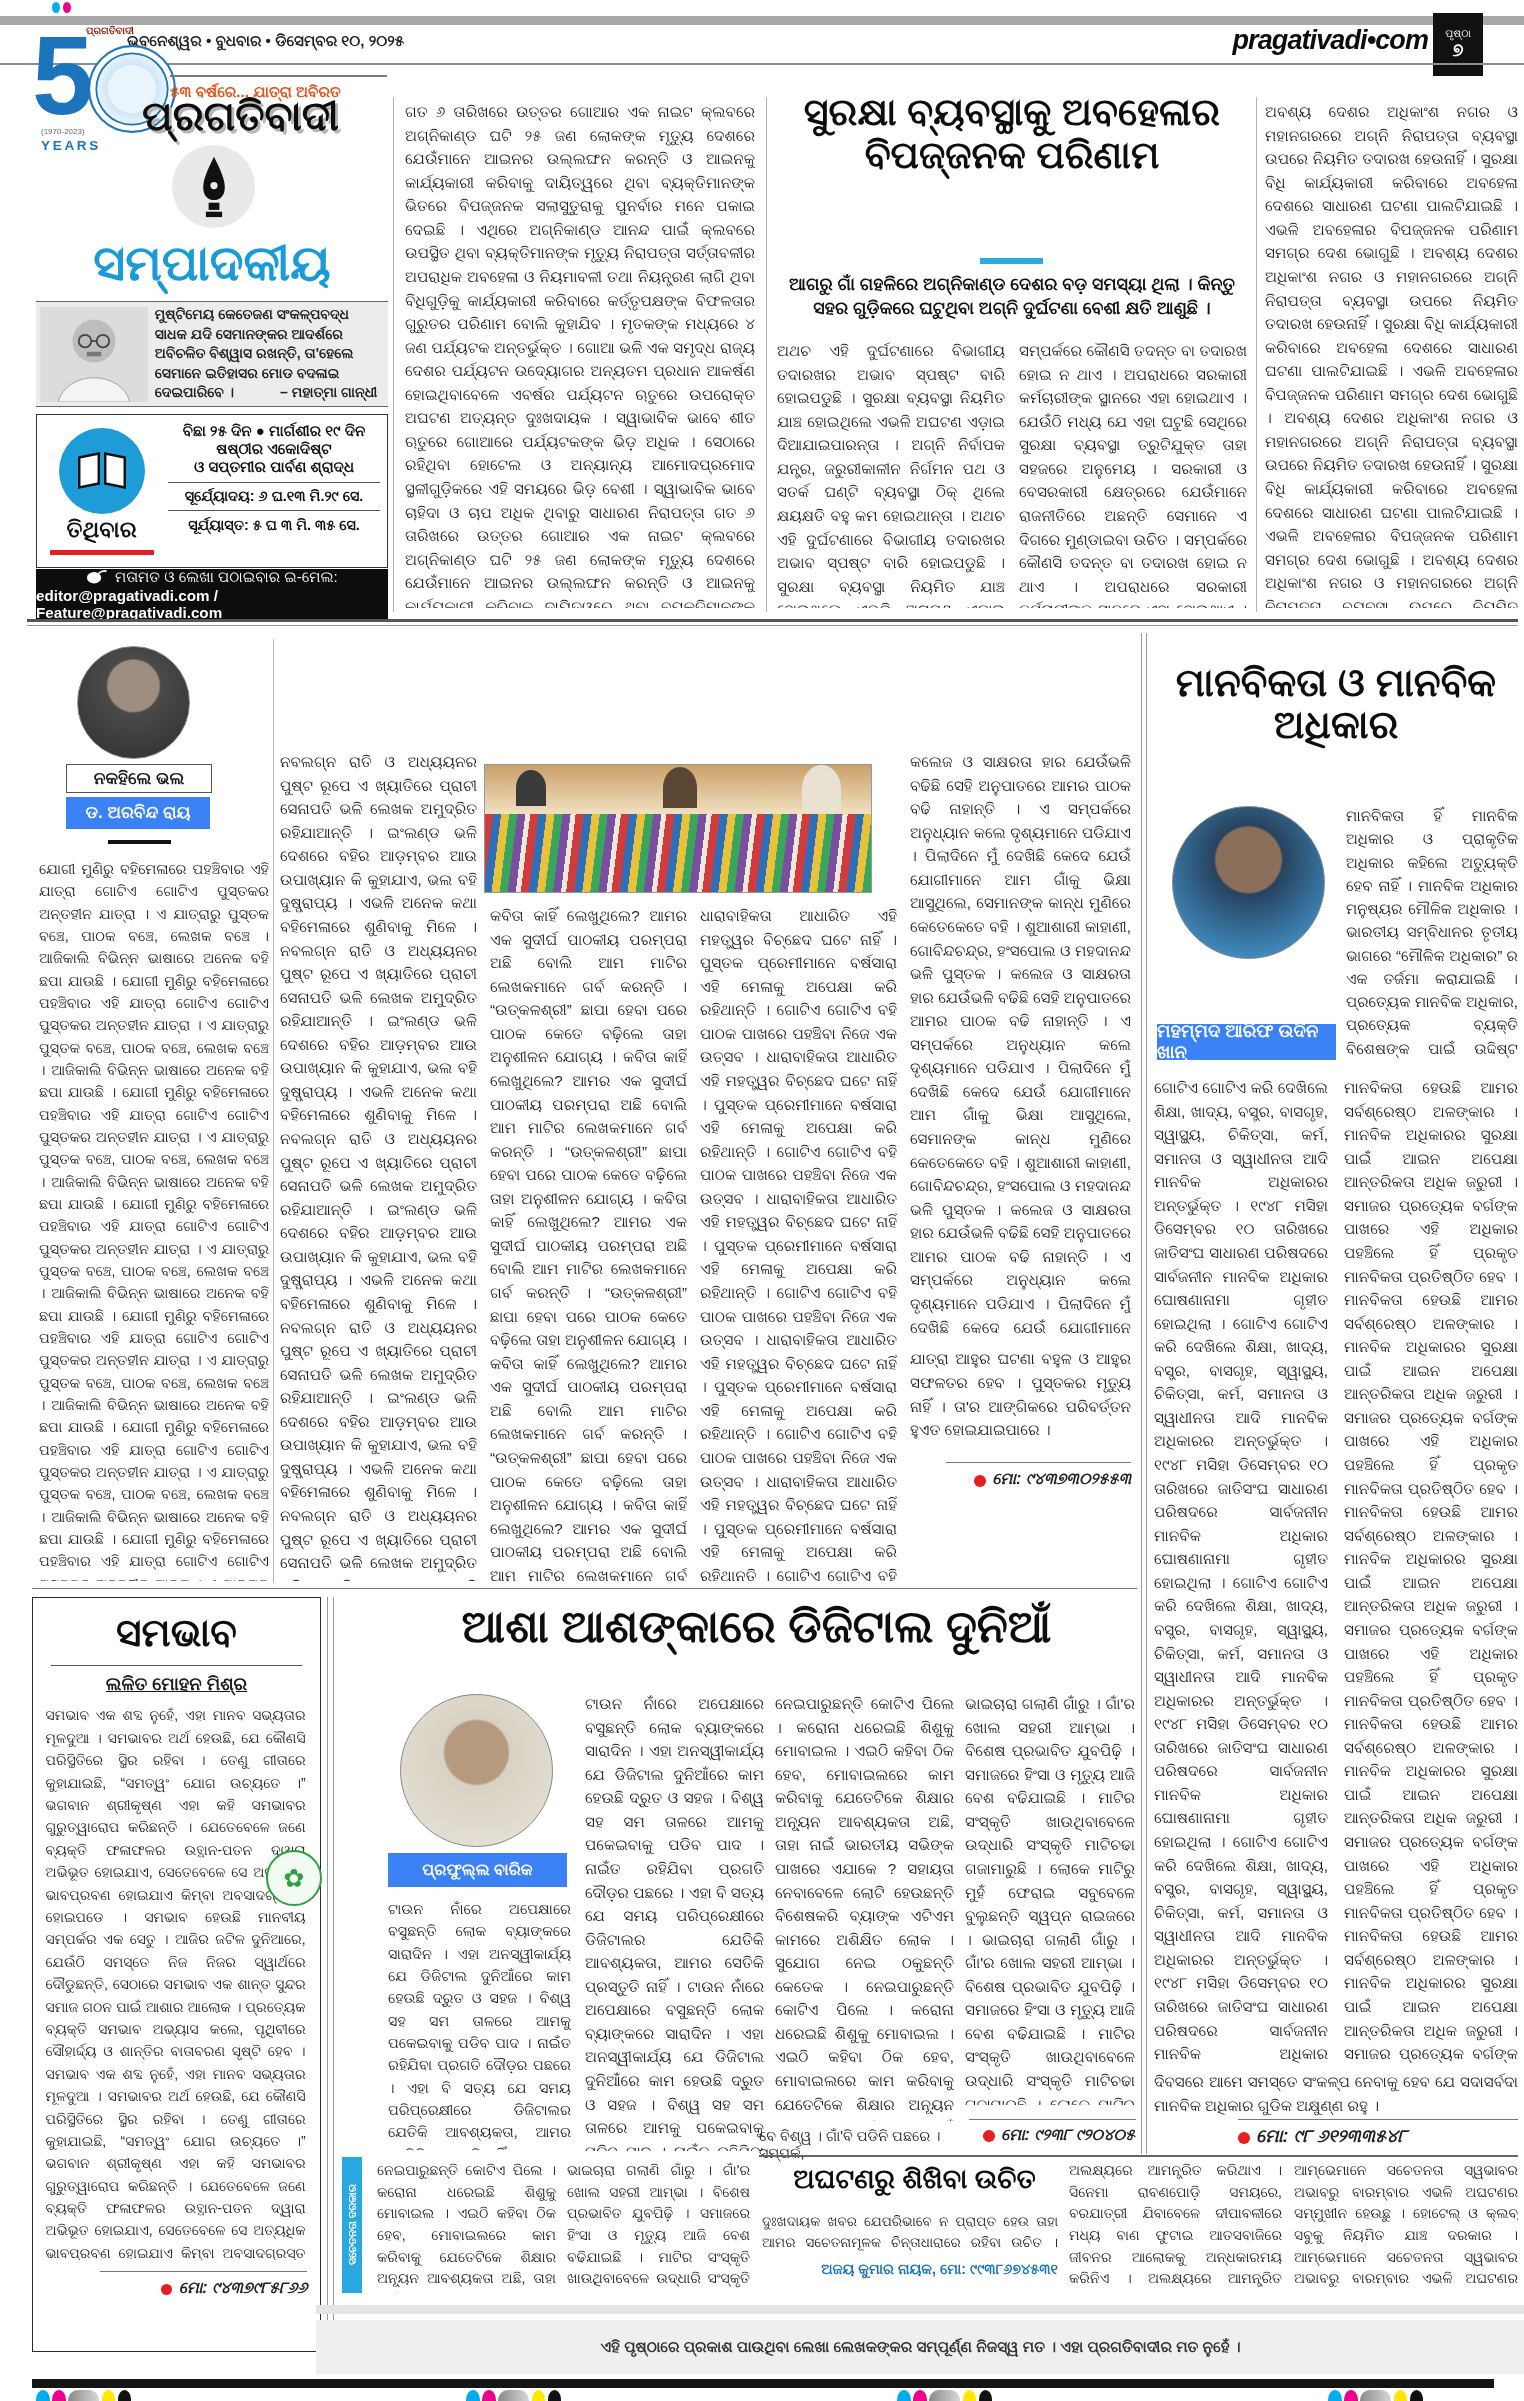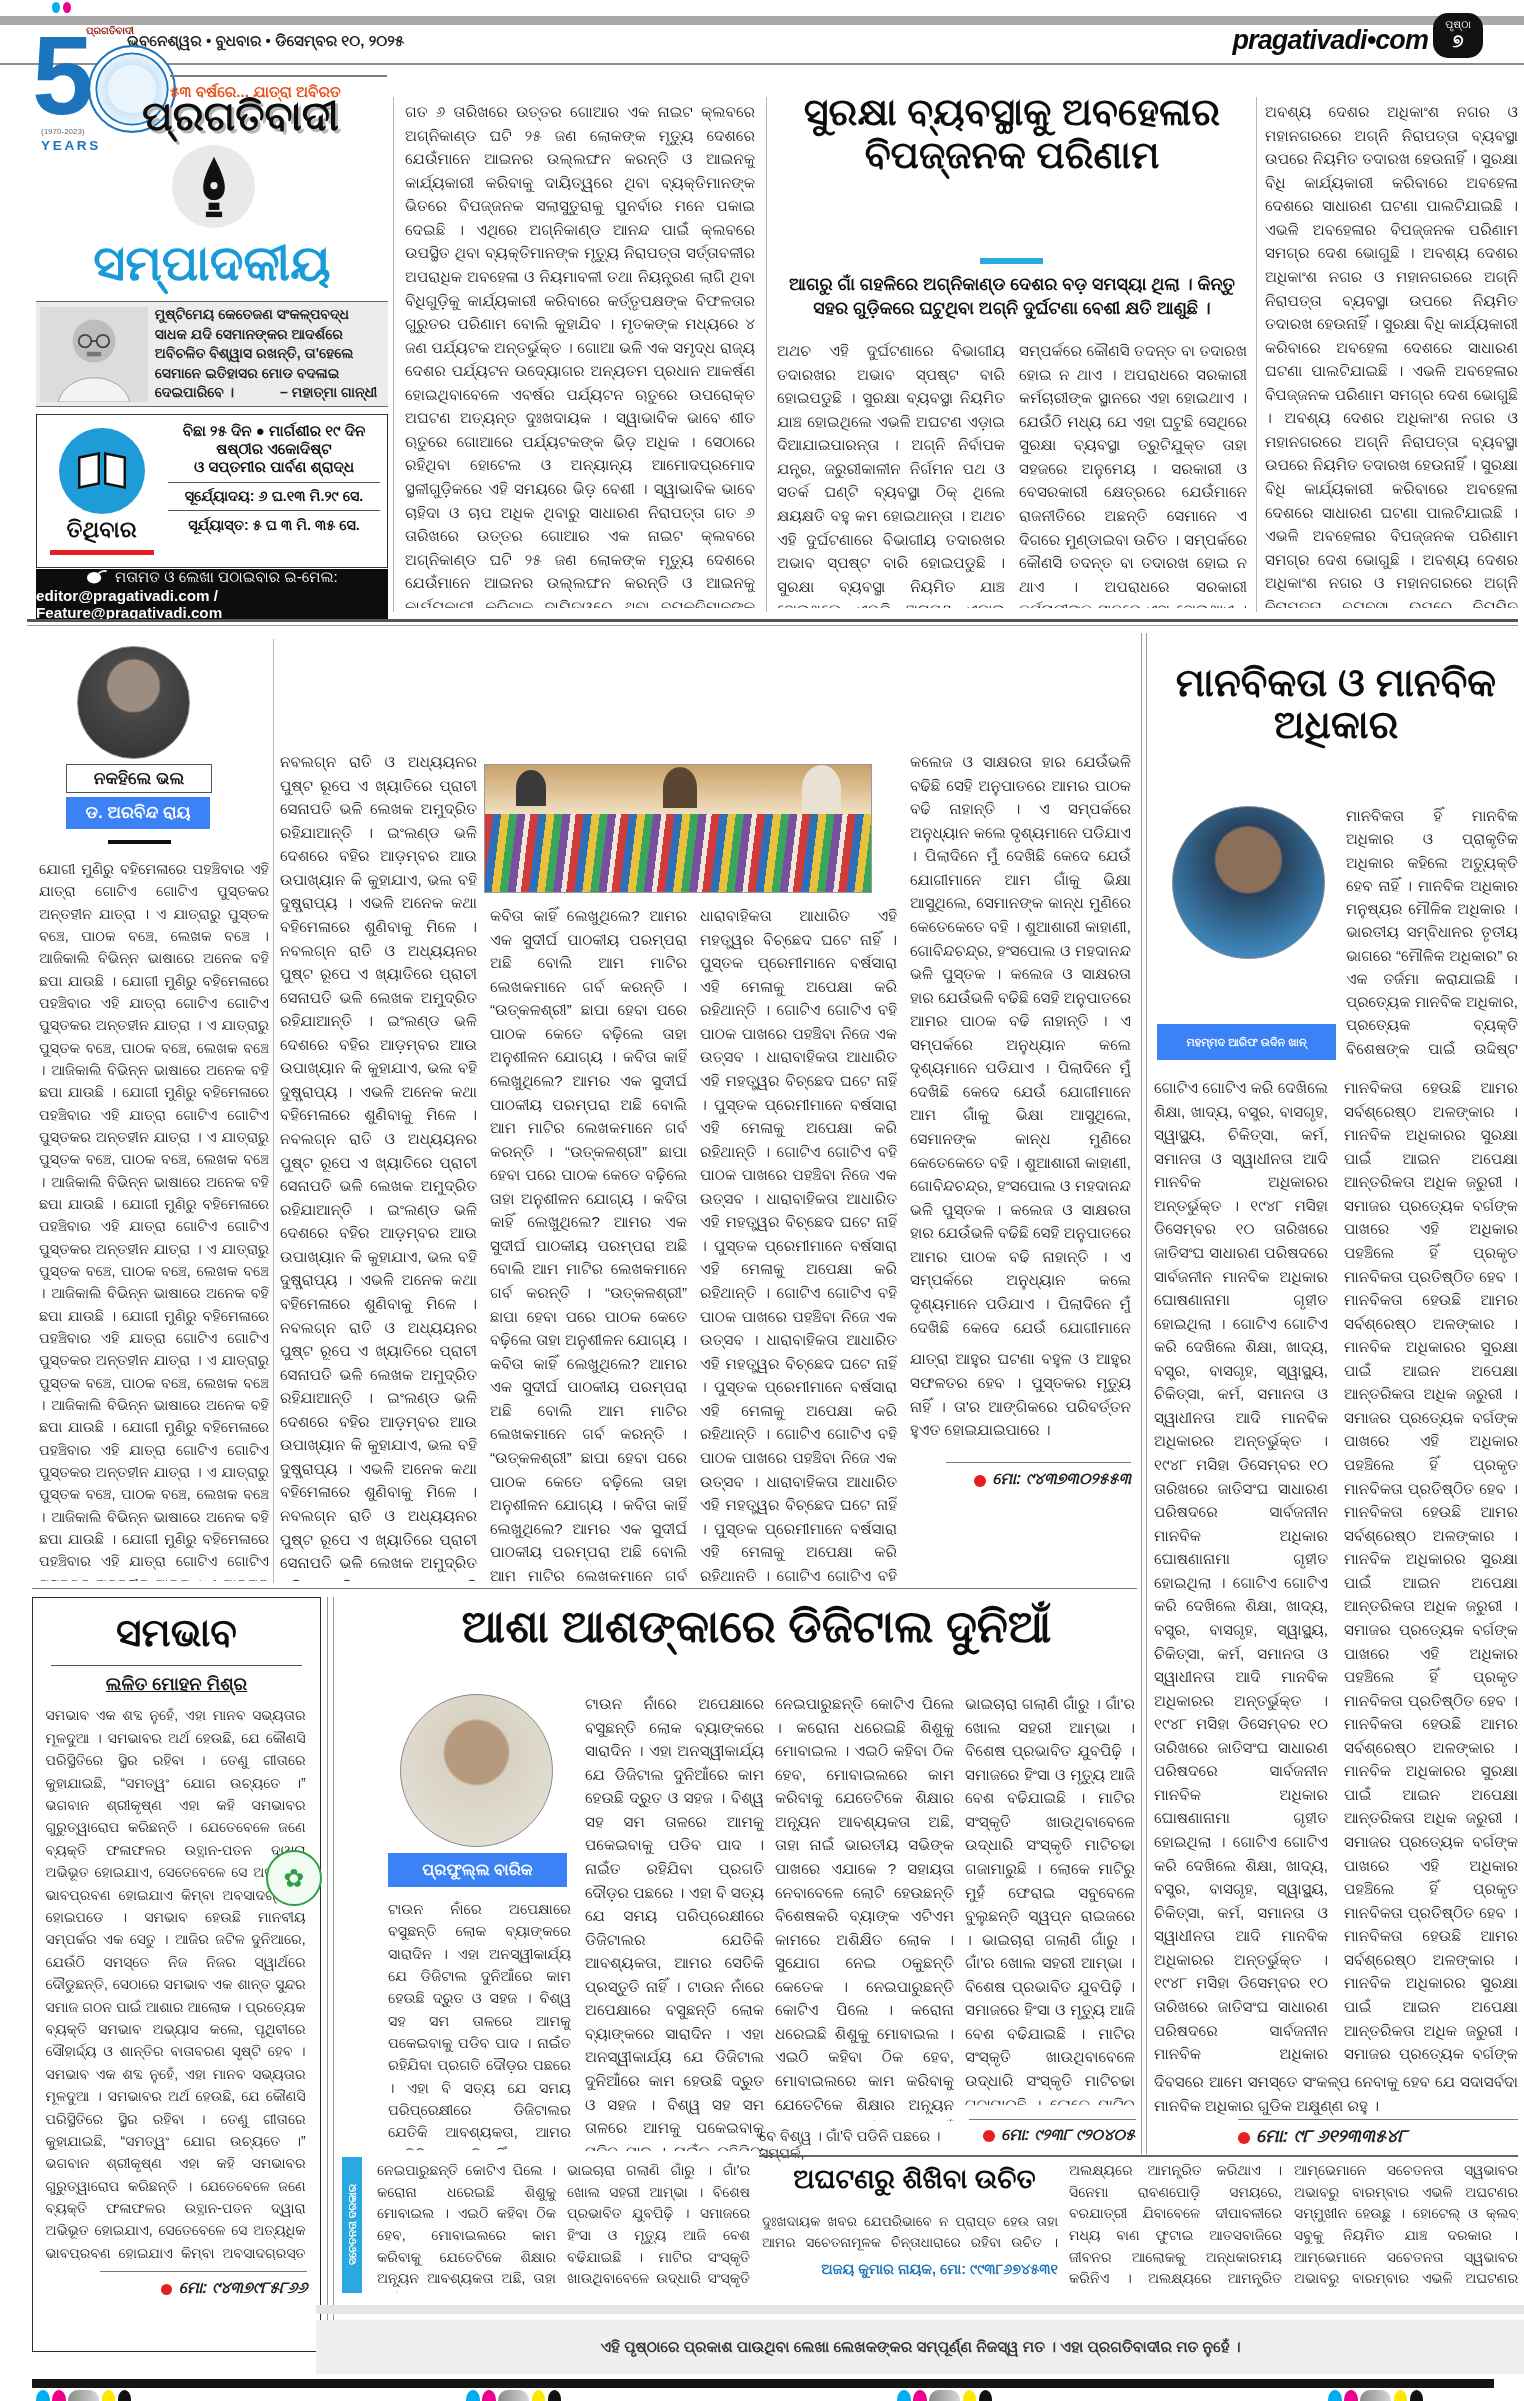--- a/index.html
+++ b/index.html
@@ -23,21 +23,21 @@
 <div id="page">
 
   <div class="abs" style="left:52px;top:1.8px;display:flex;gap:2.7px;">
     <span class="dot" style="background:#00aeef;width:8px;height:10.8px;"></span>
     <span class="dot" style="background:#ec008c;width:8px;height:10.8px;"></span>
   </div>
   <div class="rule" style="left:0;top:16px;width:1525px;height:9px;background:#a8a8a8;"></div>
 
   <div class="abs" style="left:127px;top:32px;font-size:15.2px;font-weight:700;color:#222;">ଭୁବନେଶ୍ୱର • ବୁଧବାର • ଡିସେମ୍ବର ୧୦, ୨୦୨୫</div>
   <div class="abs" style="left:1148px;top:25px;width:280px;text-align:right;font-size:27px;font-weight:900;letter-spacing:-0.9px;color:#0d0d0d;font-style:italic;">pragativadi•com</div>
-  <div class="abs" style="left:1433px;top:12.6px;width:50px;height:45px;background:#111;color:#fff;display:flex;flex-direction:column;align-items:center;justify-content:center;border-radius:15px;">
+  <div class="abs" style="left:1433px;top:12.6px;width:50px;height:63px;background:#111;color:#fff;display:flex;flex-direction:column;align-items:center;justify-content:center;">
     <span style="font-size:10.8px;">ପୃଷ୍ଠା</span>
     <span style="font-size:18px;font-weight:800;">୭</span>
   </div>
   <div class="rule" style="left:0;top:63px;width:1525px;height:1.8px;background:#8d8d8d;"></div>
 
   <div class="abs" style="left:86px;top:25px;font-size:10px;font-weight:800;color:#8b1a10;">ପ୍ରଗତିବାଦୀ</div>
   <div class="abs" style="left:32px;top:27px;font-size:111px;line-height:0.9;font-weight:900;color:#1c75bc;">5</div>
   <div class="abs" style="left:41px;top:127px;font-size:8px;color:#666;">(1970-2023)</div>
   <div class="abs" style="left:41px;top:138px;font-size:13.5px;font-weight:800;letter-spacing:2.7px;color:#1c75bc;">YEARS</div>
   <div class="abs circlephoto" style="left:88px;top:45px;width:84px;height:84px;border:2.7px solid #1c75bc;background:radial-gradient(circle,#eaf4fc 40%,#cfe6f7 41%,#eaf4fc 60%,#cfe6f7 61%);box-shadow:inset 0 0 0 5.4px #fff, inset 0 0 0 7.2px #1c75bc;"></div>
@@ -144,21 +144,21 @@
     <div class="col" style="position:relative;left:0;top:0;width:221px;height:592px;">କଲେଜ ଓ ସାକ୍ଷରତା ହାର ଯେଉଁଭଳି ବଢିଛି ସେହି ଅନୁପାତରେ ଆମର ପାଠକ ବଢି ନାହାନ୍ତି । ଏ ସମ୍ପର୍କରେ ଅନୁଧ୍ୟାନ କଲେ ଦୃଶ୍ୟମାନେ ପଡିଯାଏ । ପିଲାଦିନେ ମୁଁ ଦେଖିଛି କେଦେ ଯେଉଁ ଯୋଗୀମାନେ ଆମ ଗାଁକୁ ଭିକ୍ଷା ଆସୁଥିଲେ, ସେମାନଙ୍କ କାନ୍ଧ ମୁଣିରେ କେତେକେତେ ବହି । ଶୁଆଶାରୀ କାହାଣୀ, ଗୋବିନ୍ଦଚନ୍ଦ୍ର, ହଂସପୋଲ ଓ ମହଦାନନ୍ଦ ଭଳି ପୁସ୍ତକ । କଲେଜ ଓ ସାକ୍ଷରତା ହାର ଯେଉଁଭଳି ବଢିଛି ସେହି ଅନୁପାତରେ ଆମର ପାଠକ ବଢି ନାହାନ୍ତି । ଏ ସମ୍ପର୍କରେ ଅନୁଧ୍ୟାନ କଲେ ଦୃଶ୍ୟମାନେ ପଡିଯାଏ । ପିଲାଦିନେ ମୁଁ ଦେଖିଛି କେଦେ ଯେଉଁ ଯୋଗୀମାନେ ଆମ ଗାଁକୁ ଭିକ୍ଷା ଆସୁଥିଲେ, ସେମାନଙ୍କ କାନ୍ଧ ମୁଣିରେ କେତେକେତେ ବହି । ଶୁଆଶାରୀ କାହାଣୀ, ଗୋବିନ୍ଦଚନ୍ଦ୍ର, ହଂସପୋଲ ଓ ମହଦାନନ୍ଦ ଭଳି ପୁସ୍ତକ । କଲେଜ ଓ ସାକ୍ଷରତା ହାର ଯେଉଁଭଳି ବଢିଛି ସେହି ଅନୁପାତରେ ଆମର ପାଠକ ବଢି ନାହାନ୍ତି । ଏ ସମ୍ପର୍କରେ ଅନୁଧ୍ୟାନ କଲେ ଦୃଶ୍ୟମାନେ ପଡିଯାଏ । ପିଲାଦିନେ ମୁଁ ଦେଖିଛି କେଦେ ଯେଉଁ ଯୋଗୀମାନେ ଆମ ଗାଁକୁ ଭିକ୍ଷା ଆସୁଥିଲେ, ସେମାନଙ୍କ କାନ୍ଧ ମୁଣିରେ କେତେକେତେ ବହି । ଶୁଆଶାରୀ କାହାଣୀ, ଗୋବିନ୍ଦଚନ୍ଦ୍ର, ହଂସପୋଲ ଓ ମହଦାନନ୍ଦ ଭଳି ପୁସ୍ତକ ।</div>
     <div style="overflow:hidden;height:106px;text-align:justify;font-size:15.2px;line-height:1.55;margin-top:5.4px;">ଯାତ୍ରା ଆହୁର ଘଟଣା ବହୁଳ ଓ ଆହୁର ସଫଳତର ହେବ । ପୁସ୍ତକର ମୃତ୍ୟୁ ନାହିଁ । ତା'ର ଆଙ୍ଗିକରେ ପରିବର୍ତ୍ତନ ହୁଏତ ହୋଇଯାଇପାରେ ।</div>
     <div style="height:0.9px;background:#777;margin:9px 0 7.2px 36px;"></div>
     <div style="text-align:right;"><span class="reddot"></span><span class="phone">ମୋ: ୯୪୩୭୩୦୨୫୫୩</span></div>
   </div>
 
   <div class="rule" style="left:1141px;top:633px;width:0.9px;height:1521px;background:#999;"></div>
   <div class="rule" style="left:1146px;top:633px;width:0.9px;height:1521px;background:#999;"></div>
   <div class="abs hl" style="left:1154px;top:662px;width:364px;font-size:39px;line-height:1.08;">ମାନବିକତା ଓ ମାନବିକ ଅଧିକାର</div>
   <div class="abs circlephoto" style="left:1172px;top:806px;width:151px;height:151px;border:1.8px solid #888;background:radial-gradient(circle at 50% 35%,#8a6f5a 26%,#27435e 28%,#4aa8e8 100%);"></div>
-  <div class="abs namebox" style="left:1157px;top:1024px;width:179px;height:36px;font-size:11px;">ମହମ୍ମଦ ଆରିଫ ଉଦିନ ଖାନ୍</div>
+  <div class="abs namebox" style="left:1157px;top:1024px;width:179px;height:36px;font-size:18px;">ମହମ୍ମଦ ଆରିଫ ଉଦିନ ଖାନ୍</div>
   <div class="col" style="left:1346px;top:804px;width:172px;height:262px;font-size:15px;">ମାନବିକତା ହିଁ ମାନବିକ ଅଧିକାର ଓ ପ୍ରାକୃତିକ ଅଧିକାର କହିଲେ ଅତ୍ୟୁକ୍ତି ହେବ ନାହିଁ । ମାନବିକ ଅଧିକାର ମନୁଷ୍ୟର ମୌଳିକ ଅଧିକାର । ଭାରତୀୟ ସମ୍ବିଧାନର ତୃତୀୟ ଭାଗରେ “ମୌଳିକ ଅଧିକାର” ର ଏକ ତର୍ଜମା କରାଯାଇଛି । ପ୍ରତ୍ୟେକ ମାନବିକ ଅଧିକାର, ପ୍ରତ୍ୟେକ ବ୍ୟକ୍ତି ବିଶେଷଙ୍କ ପାଇଁ ଉଦ୍ଦିଷ୍ଟ ଅଟେ ।</div>
   <div class="col" style="left:1154px;top:1076px;width:174px;height:987px;">ଗୋଟିଏ ଗୋଟିଏ କରି ଦେଖିଲେ ଶିକ୍ଷା, ଖାଦ୍ୟ, ବସ୍ତ୍ର, ବାସଗୃହ, ସ୍ୱାସ୍ଥ୍ୟ, ଚିକିତ୍ସା, କର୍ମ, ସମାନତା ଓ ସ୍ୱାଧୀନତା ଆଦି ମାନବିକ ଅଧିକାରର ଅନ୍ତର୍ଭୁକ୍ତ । ୧୯୪୮ ମସିହା ଡିସେମ୍ବର ୧୦ ତାରିଖରେ ଜାତିସଂଘ ସାଧାରଣ ପରିଷଦରେ ସାର୍ବଜନୀନ ମାନବିକ ଅଧିକାର ଘୋଷଣାନାମା ଗୃହୀତ ହୋଇଥିଲା । ଗୋଟିଏ ଗୋଟିଏ କରି ଦେଖିଲେ ଶିକ୍ଷା, ଖାଦ୍ୟ, ବସ୍ତ୍ର, ବାସଗୃହ, ସ୍ୱାସ୍ଥ୍ୟ, ଚିକିତ୍ସା, କର୍ମ, ସମାନତା ଓ ସ୍ୱାଧୀନତା ଆଦି ମାନବିକ ଅଧିକାରର ଅନ୍ତର୍ଭୁକ୍ତ । ୧୯୪୮ ମସିହା ଡିସେମ୍ବର ୧୦ ତାରିଖରେ ଜାତିସଂଘ ସାଧାରଣ ପରିଷଦରେ ସାର୍ବଜନୀନ ମାନବିକ ଅଧିକାର ଘୋଷଣାନାମା ଗୃହୀତ ହୋଇଥିଲା । ଗୋଟିଏ ଗୋଟିଏ କରି ଦେଖିଲେ ଶିକ୍ଷା, ଖାଦ୍ୟ, ବସ୍ତ୍ର, ବାସଗୃହ, ସ୍ୱାସ୍ଥ୍ୟ, ଚିକିତ୍ସା, କର୍ମ, ସମାନତା ଓ ସ୍ୱାଧୀନତା ଆଦି ମାନବିକ ଅଧିକାରର ଅନ୍ତର୍ଭୁକ୍ତ । ୧୯୪୮ ମସିହା ଡିସେମ୍ବର ୧୦ ତାରିଖରେ ଜାତିସଂଘ ସାଧାରଣ ପରିଷଦରେ ସାର୍ବଜନୀନ ମାନବିକ ଅଧିକାର ଘୋଷଣାନାମା ଗୃହୀତ ହୋଇଥିଲା । ଗୋଟିଏ ଗୋଟିଏ କରି ଦେଖିଲେ ଶିକ୍ଷା, ଖାଦ୍ୟ, ବସ୍ତ୍ର, ବାସଗୃହ, ସ୍ୱାସ୍ଥ୍ୟ, ଚିକିତ୍ସା, କର୍ମ, ସମାନତା ଓ ସ୍ୱାଧୀନତା ଆଦି ମାନବିକ ଅଧିକାରର ଅନ୍ତର୍ଭୁକ୍ତ । ୧୯୪୮ ମସିହା ଡିସେମ୍ବର ୧୦ ତାରିଖରେ ଜାତିସଂଘ ସାଧାରଣ ପରିଷଦରେ ସାର୍ବଜନୀନ ମାନବିକ ଅଧିକାର ଘୋଷଣାନାମା ଗୃହୀତ ହୋଇଥିଲା ।</div>
   <div class="col" style="left:1344px;top:1076px;width:174px;height:987px;">ମାନବିକତା ହେଉଛି ଆମର ସର୍ବଶ୍ରେଷ୍ଠ ଅଳଙ୍କାର । ମାନବିକ ଅଧିକାରର ସୁରକ୍ଷା ପାଇଁ ଆଇନ ଅପେକ୍ଷା ଆନ୍ତରିକତା ଅଧିକ ଜରୁରୀ । ସମାଜର ପ୍ରତ୍ୟେକ ବର୍ଗଙ୍କ ପାଖରେ ଏହି ଅଧିକାର ପହଞ୍ଚିଲେ ହିଁ ପ୍ରକୃତ ମାନବିକତା ପ୍ରତିଷ୍ଠିତ ହେବ । ମାନବିକତା ହେଉଛି ଆମର ସର୍ବଶ୍ରେଷ୍ଠ ଅଳଙ୍କାର । ମାନବିକ ଅଧିକାରର ସୁରକ୍ଷା ପାଇଁ ଆଇନ ଅପେକ୍ଷା ଆନ୍ତରିକତା ଅଧିକ ଜରୁରୀ । ସମାଜର ପ୍ରତ୍ୟେକ ବର୍ଗଙ୍କ ପାଖରେ ଏହି ଅଧିକାର ପହଞ୍ଚିଲେ ହିଁ ପ୍ରକୃତ ମାନବିକତା ପ୍ରତିଷ୍ଠିତ ହେବ । ମାନବିକତା ହେଉଛି ଆମର ସର୍ବଶ୍ରେଷ୍ଠ ଅଳଙ୍କାର । ମାନବିକ ଅଧିକାରର ସୁରକ୍ଷା ପାଇଁ ଆଇନ ଅପେକ୍ଷା ଆନ୍ତରିକତା ଅଧିକ ଜରୁରୀ । ସମାଜର ପ୍ରତ୍ୟେକ ବର୍ଗଙ୍କ ପାଖରେ ଏହି ଅଧିକାର ପହଞ୍ଚିଲେ ହିଁ ପ୍ରକୃତ ମାନବିକତା ପ୍ରତିଷ୍ଠିତ ହେବ । ମାନବିକତା ହେଉଛି ଆମର ସର୍ବଶ୍ରେଷ୍ଠ ଅଳଙ୍କାର । ମାନବିକ ଅଧିକାରର ସୁରକ୍ଷା ପାଇଁ ଆଇନ ଅପେକ୍ଷା ଆନ୍ତରିକତା ଅଧିକ ଜରୁରୀ । ସମାଜର ପ୍ରତ୍ୟେକ ବର୍ଗଙ୍କ ପାଖରେ ଏହି ଅଧିକାର ପହଞ୍ଚିଲେ ହିଁ ପ୍ରକୃତ ମାନବିକତା ପ୍ରତିଷ୍ଠିତ ହେବ । ମାନବିକତା ହେଉଛି ଆମର ସର୍ବଶ୍ରେଷ୍ଠ ଅଳଙ୍କାର । ମାନବିକ ଅଧିକାରର ସୁରକ୍ଷା ପାଇଁ ଆଇନ ଅପେକ୍ଷା ଆନ୍ତରିକତା ଅଧିକ ଜରୁରୀ । ସମାଜର ପ୍ରତ୍ୟେକ ବର୍ଗଙ୍କ ପାଖରେ ଏହି ଅଧିକାର ପହଞ୍ଚିଲେ ହିଁ ପ୍ରକୃତ ମାନବିକତା ପ୍ରତିଷ୍ଠିତ ହେବ ।</div>
   <div class="col" style="left:1154px;top:2070px;width:364px;height:47px;">ଦିବସରେ ଆମେ ସମସ୍ତେ ସଂକଳ୍ପ ନେବାକୁ ହେବ ଯେ ସଦାସର୍ବଦା ମାନବିକ ଅଧିକାର ଗୁଡିକ ଅକ୍ଷୁଣ୍ଣ ରହୁ ।</div>
   <div class="rule" style="left:1238px;top:2119px;width:280px;height:0.9px;background:#777;"></div>
   <div class="abs" style="left:1238px;top:2126px;width:280px;"><span class="reddot"></span><span class="phone" style="font-size:18px;">ମୋ: ୯୮ ୬୧୨୩୩୫୪୮</span></div>
 
   <div class="rule" style="left:32px;top:1588px;width:1105px;height:0.9px;background:#777;"></div>
 
   <div class="abs" style="left:32px;top:1597px;width:289px;height:755px;border:1.8px solid #2b2b2b;box-sizing:border-box;padding:12.6px;">

